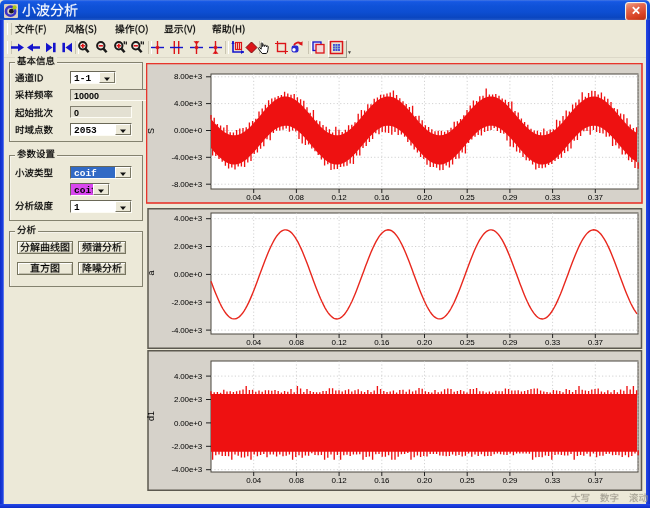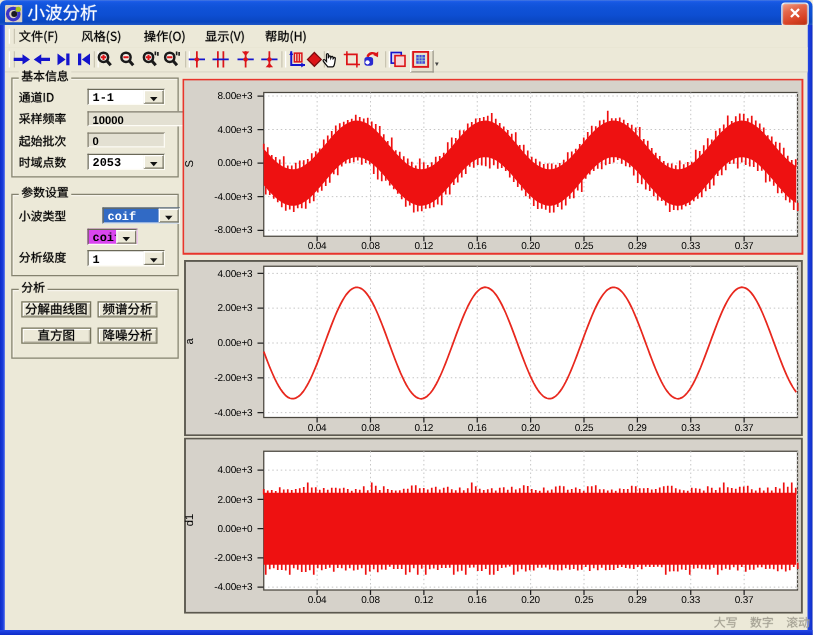--- a/index.html
+++ b/index.html
@@ -177,21 +177,21 @@
     <div style="position:absolute;left:15px;top:225px;background:#ece9d8;padding:0 2px">
       <svg style="display:block" width="19" height="12" viewBox="0 0 19 12">
         <path d="M6.4 0.6 5.7 0.8C6.4 2.2 7.6 3.8 8.5 4.6C8.7 4.4 8.9 4.2 9.1 4.0C8.1 3.3 7 1.8 6.4 0.6ZM3.1 0.6C2.5 2 1.6 3.3 0.4 4.2C0.6 4.3 0.9 4.6 1 4.7C1.3 4.5 1.5 4.3 1.8 4.0V4.7H3.6C3.4 6.3 2.9 7.8 0.6 8.5C0.8 8.7 1 9 1.1 9.1C3.5 8.3 4.1 6.6 4.4 4.7H6.9C6.8 7 6.7 8 6.5 8.2C6.4 8.3 6.3 8.3 6.1 8.3C5.8 8.3 5.2 8.3 4.6 8.3C4.8 8.5 4.8 8.8 4.9 9.0C5.5 9 6 9 6.4 9.0C6.7 9 6.9 8.9 7.1 8.7C7.4 8.3 7.6 7.2 7.7 4.3C7.7 4.2 7.7 4 7.7 4.0H1.8C2.6 3.1 3.3 2 3.8 0.8Z M14.1 1.4V4.4C14.1 5.7 14 7.5 13.1 8.7C13.3 8.8 13.6 9 13.7 9.1C14.6 7.8 14.8 5.8 14.8 4.4V4.3H16.5V9.1H17.2V4.3H18.6V3.6H14.8V1.9C15.9 1.7 17.1 1.4 18 1.0L17.4 0.5C16.7 0.8 15.3 1.2 14.1 1.4ZM11.5 0.4V2.4H10.1V3.1H11.4C11.1 4.4 10.4 5.9 9.8 6.7C9.9 6.9 10.1 7.2 10.2 7.3C10.7 6.7 11.1 5.7 11.5 4.6V9.1H12.2V4.5C12.5 5 12.9 5.6 13 5.9L13.5 5.3C13.3 5.1 12.5 4 12.2 3.6V3.1H13.6V2.4H12.2V0.4Z" fill="#000" stroke="#000" stroke-width="0.22"></path>
       </svg>
     </div>
     <div style="position:absolute;left:15px;top:72.5px">
       <svg style="display:block" width="29" height="12" viewBox="0 0 29 12">
         <path d="M0.6 1.2C1.2 1.7 1.9 2.4 2.2 2.8L2.8 2.3C2.4 1.9 1.7 1.2 1.1 0.8ZM2.4 3.9H0.4V4.6H1.7V7.3C1.3 7.5 0.9 7.9 0.4 8.4L0.8 9.0C1.3 8.4 1.8 7.8 2.1 7.8C2.3 7.8 2.6 8.2 3 8.4C3.7 8.8 4.5 8.9 5.7 8.9C6.7 8.9 8.3 8.9 9 8.8C9 8.6 9.1 8.3 9.2 8.1C8.2 8.2 6.8 8.3 5.7 8.3C4.6 8.3 3.8 8.2 3.2 7.8C2.8 7.6 2.6 7.4 2.4 7.3ZM3.5 0.7V1.3H7.5C7.1 1.6 6.6 1.9 6.1 2.1C5.7 1.9 5.2 1.7 4.7 1.5L4.3 2.0C4.9 2.2 5.6 2.5 6.1 2.8H3.4V7.7H4.1V6.1H5.7V7.6H6.4V6.1H8.0V7.0C8 7.1 8 7.1 7.9 7.1C7.8 7.1 7.4 7.1 6.9 7.1C7 7.3 7.1 7.5 7.1 7.7C7.7 7.7 8.1 7.7 8.4 7.6C8.6 7.5 8.7 7.3 8.7 7.0V2.8H7.5C7.3 2.7 7 2.5 6.8 2.4C7.5 2 8.2 1.5 8.7 1.0L8.3 0.7L8.1 0.7ZM8 3.3V4.2H6.4V3.3ZM4.1 4.7H5.7V5.5H4.1ZM4.1 4.2V3.3H5.7V4.2ZM8 4.7V5.5H6.4V4.7Z M10.1 1.1C10.6 1.6 11.2 2.3 11.5 2.7L12.1 2.3C11.8 1.9 11.2 1.2 10.7 0.8ZM13.8 4.9H17.0V5.7H13.8ZM13.8 6.2H17.0V7.0H13.8ZM13.8 3.6H17.0V4.4H13.8ZM13.1 3.0V7.5H17.7V3.0H15.4C15.5 2.8 15.6 2.5 15.8 2.2H18.5V1.6H16.7C16.9 1.3 17.2 0.9 17.4 0.6L16.7 0.4C16.6 0.8 16.3 1.3 16 1.6H14.2L14.7 1.4C14.6 1.1 14.3 0.7 14 0.3L13.4 0.6C13.7 0.9 13.9 1.3 14.1 1.6H12.5V2.2H15.0C14.9 2.5 14.8 2.8 14.8 3.0ZM12 3.8H10.0V4.4H11.3V7.4C10.9 7.5 10.4 7.9 9.9 8.4L10.3 9.0C10.8 8.4 11.3 7.9 11.7 7.9C11.9 7.9 12.2 8.2 12.6 8.4C13.2 8.8 14.1 8.9 15.2 8.9C16.1 8.9 17.8 8.8 18.4 8.8C18.4 8.6 18.6 8.3 18.6 8.1C17.7 8.2 16.3 8.3 15.2 8.3C14.2 8.3 13.3 8.2 12.7 7.9C12.4 7.7 12.2 7.5 12 7.4Z M20 8.4H20.8V1.4H20.0Z M22.7 8.4H24.5C26.6 8.4 27.8 7.1 27.8 4.9C27.8 2.6 26.6 1.4 24.5 1.4H22.7ZM23.6 7.6V2.1H24.4C26 2.1 26.9 3.1 26.9 4.9C26.9 6.6 26 7.6 24.4 7.6Z" fill="#000" stroke="#000" stroke-width="0.22"></path>
       </svg>
     </div>
-    <div style="position:absolute;left:70px;top:71px;width:62px;height:13px;box-sizing:border-box;background:#fff;border:1px solid;border-color:#6a6857 #fdfcf5 #fdfcf5 #6a6857;">
+    <div style="position:absolute;left:70px;top:71px;width:46px;height:13px;box-sizing:border-box;background:#fff;border:1px solid;border-color:#6a6857 #fdfcf5 #fdfcf5 #6a6857;">
       <div style="position:absolute;left:1px;top:0px;right:15px;bottom:0;font:bold 9.5px 'Liberation Mono',monospace;color:#000;padding:1px 0 0 2px;overflow:hidden">1-1</div>
       <div style="position:absolute;right:0;top:0;width:14px;bottom:0;background:#ece9d8;border:1px solid;border-color:#fff #7a7866 #7a7866 #fff">
         <svg width="12" height="11" viewBox="0 0 12 11" style="display:block;margin:0 auto">
           <path d="M3 4.5h6L6 8z" fill="#111"></path>
         </svg>
       </div>
     </div>
     <div style="position:absolute;left:15px;top:90px">
       <svg style="display:block" width="38" height="12" viewBox="0 0 38 12">
         <path d="M7.6 1.8C7.3 2.5 6.7 3.5 6.2 4.2L6.8 4.4C7.3 3.8 7.9 2.9 8.3 2.1ZM1.4 2.5C1.8 3 2.1 3.7 2.3 4.2L2.9 3.9C2.8 3.4 2.4 2.7 2 2.2ZM3.9 2.1C4.2 2.6 4.4 3.4 4.5 3.8L5.2 3.6C5.1 3.2 4.9 2.4 4.6 1.9ZM7.9 0.5C6.2 0.8 3.3 1 0.9 1.1C0.9 1.3 1 1.6 1 1.8C3.5 1.7 6.5 1.5 8.4 1.1ZM0.6 4.8V5.5H3.8C2.9 6.6 1.6 7.6 0.3 8.1C0.5 8.3 0.7 8.6 0.9 8.8C2.1 8.2 3.4 7.1 4.4 5.9V9.1H5.1V5.9C6 7.1 7.4 8.2 8.6 8.7C8.8 8.5 9 8.3 9.2 8.1C7.9 7.6 6.5 6.6 5.6 5.5H8.9V4.8H5.1V3.9H4.4V4.8Z M13.7 0.7C14 1.1 14.4 1.8 14.5 2.2L15.2 1.9C15 1.5 14.6 0.9 14.3 0.4ZM17.3 0.4C17.1 0.9 16.7 1.7 16.4 2.2H13.3V2.9H15.4V4.2H13.6V4.8H15.4V6.2H12.9V6.8H15.4V9.1H16.1V6.8H18.5V6.2H16.1V4.8H18.0V4.2H16.1V2.9H18.3V2.2H17.2C17.5 1.7 17.8 1.1 18 0.6ZM11.2 0.4V2.2H10.0V2.9H11.2C11 4.2 10.4 5.7 9.8 6.5C9.9 6.7 10.1 7 10.2 7.2C10.6 6.6 10.9 5.7 11.2 4.7V9.1H11.9V4.2C12.2 4.7 12.5 5.2 12.6 5.5L13 5.0C12.9 4.7 12.2 3.6 11.9 3.3V2.9H12.9V2.2H11.9V0.4Z M25.7 3.6C25.6 6.9 25.5 8 23.2 8.6C23.4 8.8 23.5 9 23.6 9.1C26.1 8.4 26.2 7.1 26.3 3.6ZM25.9 7.6C26.6 8 27.4 8.7 27.8 9.1L28.2 8.7C27.8 8.3 27 7.6 26.3 7.2ZM23.1 4.7C22.6 6.7 21.5 8 19.5 8.6C19.6 8.7 19.8 9 19.8 9.1C22 8.4 23.2 7 23.7 4.8ZM20.3 4.6C20.1 5.3 19.8 6 19.4 6.5C19.5 6.6 19.8 6.7 19.9 6.8C20.3 6.3 20.7 5.5 20.9 4.7ZM24.2 2.6V7.1H24.8V3.1H27.1V7.0H27.8V2.6H26.0L26.4 1.6H28.0V0.9H23.9V1.6H25.7C25.6 1.9 25.5 2.3 25.4 2.6ZM20.1 1.2V3.3H19.4V4.0H21.4V6.9H22.0V4.0H23.8V3.3H22.2V2.2H23.6V1.6H22.2V0.4H21.5V3.3H20.7V1.2Z M36.4 2.3C36 2.6 35.5 3.2 35 3.5L35.5 3.8C36 3.5 36.5 3.1 37 2.6ZM29 5.2 29.4 5.7C30 5.4 30.8 5 31.5 4.6L31.4 4.1C30.5 4.5 29.6 4.9 29 5.2ZM29.3 2.7C29.8 3 30.4 3.5 30.7 3.8L31.3 3.4C30.9 3 30.3 2.6 29.8 2.3ZM34.9 4.5C35.6 4.9 36.4 5.5 36.8 5.8L37.3 5.4C36.9 5 36.1 4.5 35.4 4.1ZM29 6.4V7.1H32.9V9.1H33.6V7.1H37.5V6.4H33.6V5.7H32.9V6.4ZM32.6 0.5C32.8 0.7 32.9 1 33.1 1.2H29.2V1.9H32.7C32.4 2.3 32.1 2.7 31.9 2.9C31.8 3 31.6 3.1 31.5 3.2C31.6 3.3 31.7 3.6 31.7 3.8C31.9 3.7 32.1 3.7 33.2 3.6C32.7 4 32.3 4.4 32.1 4.6C31.8 4.8 31.5 5 31.3 5.0C31.4 5.2 31.5 5.5 31.5 5.7C31.7 5.6 32.1 5.5 34.5 5.3C34.7 5.5 34.8 5.6 34.8 5.8L35.4 5.5C35.2 5.1 34.7 4.4 34.3 3.9L33.7 4.2C33.9 4.3 34.1 4.6 34.2 4.8L32.5 4.9C33.4 4.2 34.2 3.4 35 2.5L34.4 2.2C34.2 2.5 33.9 2.7 33.7 3.0L32.5 3.0C32.8 2.7 33.1 2.3 33.4 1.9H37.4V1.2H33.9C33.8 1 33.5 0.6 33.3 0.3Z" fill="#000" stroke="#000" stroke-width="0.22"></path>
@@ -215,21 +215,21 @@
         <svg width="12" height="11" viewBox="0 0 12 11" style="display:block;margin:0 auto">
           <path d="M3 4.5h6L6 8z" fill="#111"></path>
         </svg>
       </div>
     </div>
     <div style="position:absolute;left:15px;top:168px">
       <svg style="display:block" width="38" height="12" viewBox="0 0 38 12">
         <path d="M4.4 0.5V8.1C4.4 8.3 4.3 8.4 4.1 8.4C3.9 8.4 3.3 8.4 2.6 8.4C2.7 8.6 2.8 8.9 2.9 9.1C3.8 9.1 4.3 9.1 4.7 9.0C5 8.9 5.2 8.7 5.2 8.1V0.5ZM6.7 2.9C7.5 4.3 8.3 6.1 8.5 7.2L9.3 6.9C9 5.8 8.2 4 7.4 2.7ZM1.9 2.7C1.7 4 1.1 5.7 0.3 6.7C0.5 6.8 0.8 6.9 1 7.0C1.8 6 2.4 4.3 2.7 2.9Z M10.4 1.0C10.9 1.3 11.7 1.7 12 2.1L12.4 1.5C12.1 1.2 11.3 0.8 10.8 0.5ZM9.9 3.6C10.4 3.8 11.2 4.3 11.5 4.6L12 4.0C11.6 3.7 10.8 3.3 10.3 3.0ZM10.1 8.6 10.7 9.0C11.2 8.1 11.8 6.9 12.2 5.9L11.6 5.5C11.2 6.6 10.5 7.8 10.1 8.6ZM15.2 2.4V4.1H13.5V2.4ZM12.9 1.8V4.2C12.9 5.5 12.8 7.4 11.7 8.8C11.9 8.8 12.2 9 12.3 9.1C13.3 7.9 13.5 6.1 13.5 4.7H13.8C14.1 5.7 14.6 6.6 15.3 7.3C14.6 7.9 13.9 8.3 13 8.5C13.1 8.7 13.4 9 13.5 9.1C14.3 8.8 15.1 8.4 15.8 7.8C16.5 8.4 17.3 8.8 18.2 9.1C18.3 8.9 18.5 8.7 18.7 8.5C17.8 8.3 17 7.8 16.3 7.3C17 6.5 17.6 5.5 17.9 4.3L17.5 4.1L17.3 4.1H15.9V2.4H17.7C17.5 2.9 17.3 3.3 17.2 3.6L17.8 3.8C18 3.3 18.4 2.5 18.6 1.9L18.1 1.7L18 1.8H15.9V0.4H15.2V1.8ZM14.5 4.7H17.0C16.7 5.6 16.3 6.3 15.8 6.8C15.2 6.2 14.8 5.5 14.5 4.7Z M26.1 0.6C25.9 0.9 25.5 1.5 25.1 1.9L25.7 2.1C26 1.8 26.5 1.3 26.8 0.8ZM20.7 0.9C21.1 1.3 21.5 1.8 21.7 2.2L22.4 1.9C22.2 1.5 21.7 1 21.3 0.6ZM23.4 0.4V2.2H19.7V2.9H22.8C22 3.7 20.8 4.4 19.5 4.6C19.7 4.8 19.9 5.1 20 5.2C21.3 4.9 22.5 4.1 23.4 3.2V4.8H24.1V3.3C25.3 3.9 26.7 4.7 27.5 5.2L27.8 4.6C27.1 4.2 25.7 3.5 24.5 2.9H27.9V2.2H24.1V0.4ZM23.4 5.0C23.4 5.3 23.3 5.7 23.2 6.0H19.6V6.7H23.0C22.5 7.6 21.5 8.1 19.4 8.5C19.6 8.6 19.8 8.9 19.8 9.1C22.2 8.7 23.2 7.9 23.7 6.7C24.5 8.1 25.8 8.8 27.7 9.1C27.8 8.9 28 8.6 28.1 8.5C26.4 8.3 25.1 7.7 24.5 6.7H27.9V6.0H24.0C24 5.7 24.1 5.3 24.1 5.0Z M34.5 0.9V4.1H35.2V0.9ZM36.3 0.4V4.7C36.3 4.8 36.3 4.8 36.1 4.9C36 4.9 35.5 4.9 35 4.8C35.1 5 35.2 5.3 35.2 5.5C35.9 5.5 36.3 5.5 36.6 5.4C36.9 5.3 37 5.1 37 4.7V0.4ZM32.2 1.4V2.7H31.0V2.7V1.4ZM29.1 2.7V3.3H30.3C30.2 4 29.9 4.6 29.1 5.1C29.2 5.2 29.4 5.5 29.5 5.6C30.5 5 30.9 4.2 31 3.3H32.2V5.4H32.9V3.3H33.9V2.7H32.9V1.4H33.7V0.8H29.4V1.4H30.4V2.6V2.7ZM32.9 5.2V6.3H29.9V6.9H32.9V8.1H28.9V8.8H37.5V8.1H33.7V6.9H36.6V6.3H33.7V5.2Z" fill="#000" stroke="#000" stroke-width="0.22"></path>
       </svg>
     </div>
-    <div style="position:absolute;left:70px;top:166px;width:62px;height:13px;box-sizing:border-box;background:#316ac5;border:1px solid;border-color:#6a6857 #fdfcf5 #fdfcf5 #6a6857;margin-left:12px;">
+    <div style="position:absolute;left:70px;top:166px;width:62px;height:13px;box-sizing:border-box;background:#316ac5;border:1px solid;border-color:#6a6857 #fdfcf5 #fdfcf5 #6a6857;">
       <div style="position:absolute;left:1px;top:0px;right:15px;bottom:0;font:bold 9.5px 'Liberation Mono',monospace;color:#fff;padding:1px 0 0 2px;overflow:hidden">coif</div>
       <div style="position:absolute;right:0;top:0;width:14px;bottom:0;background:#ece9d8;border:1px solid;border-color:#fff #7a7866 #7a7866 #fff">
         <svg width="12" height="11" viewBox="0 0 12 11" style="display:block;margin:0 auto">
           <path d="M3 4.5h6L6 8z" fill="#111"></path>
         </svg>
       </div>
     </div>
     <div style="position:absolute;left:70px;top:183px;width:40px;height:13px;box-sizing:border-box;background:#d946ef;border:1px solid;border-color:#6a6857 #fdfcf5 #fdfcf5 #6a6857;">
       <div style="position:absolute;left:1px;top:0px;right:15px;bottom:0;font:bold 9.5px 'Liberation Mono',monospace;color:#000;padding:1px 0 0 2px;overflow:hidden">coif1</div>
       <div style="position:absolute;right:0;top:0;width:14px;bottom:0;background:#ece9d8;border:1px solid;border-color:#fff #7a7866 #7a7866 #fff">

